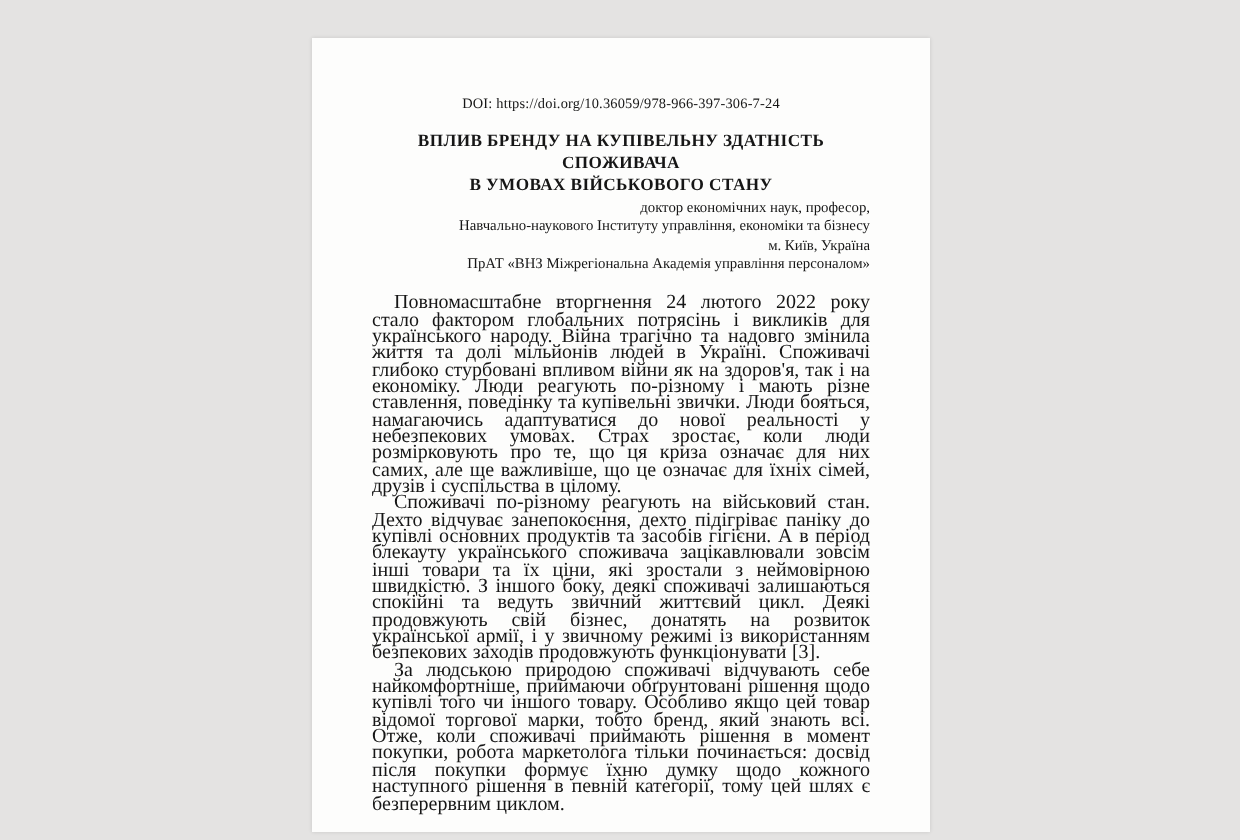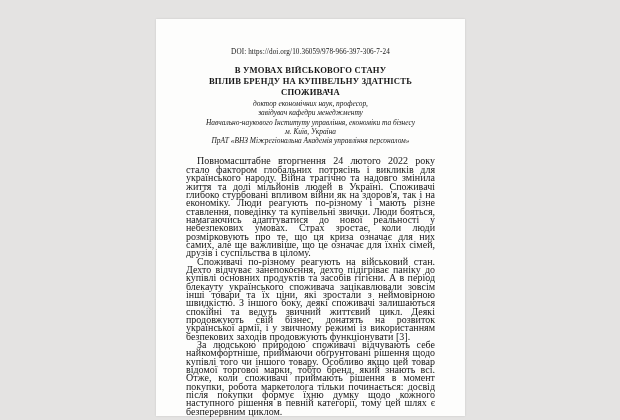--- a/index.html
+++ b/index.html
@@ -43,22 +43,21 @@
   }
   .author-name {
     margin-top: 11px;
     text-align: center;
     font-weight: bold;
     font-size: 8px;
     line-height: 9px;
   }
   .affiliation {
     margin-top: 1px;
-    text-align: center;
-    font-style: italic;
+    text-align: right;
     font-size: 7.4px;
     line-height: 9.3px;
   }
   .body-text {
     margin-top: 12px;
     font-size: 10px;
     line-height: 8.35px;
     text-align: justify;
   }
   .body-text p {
@@ -77,28 +76,27 @@
   }
 </style>
 </head>
 <body>
 
 <div class="sheet">
 
   <div class="doi">DOI: https://doi.org/10.36059/978-966-397-306-7-24</div>
 
   <div class="title">
+    <div>ВПЛИВ БРЕНДУ НА КУПІВЕЛЬНУ ЗДАТНІСТЬ СПОЖИВАЧА</div>
     <div>В УМОВАХ ВІЙСЬКОВОГО СТАНУ</div>
-    <div>ВПЛИВ БРЕНДУ НА КУПІВЕЛЬНУ ЗДАТНІСТЬ СПОЖИВАЧА</div>
   </div>
 
 
   <div class="affiliation">
     <div>доктор економічних наук, професор,</div>
-    <div>завідувач кафедри менеджменту</div>
     <div>Навчально-наукового Інституту управління, економіки та бізнесу</div>
     <div>м. Київ, Україна</div>
     <div>ПрАТ «ВНЗ Міжрегіональна Академія управління персоналом»</div>
   </div>
 
   <div class="body-text">
     <p>Повномасштабне вторгнення 24 лютого 2022 року стало фактором глобальних потрясінь і викликів для українського народу. Війна трагічно та надовго змінила життя та долі мільйонів людей в Україні. Споживачі глибоко стурбовані впливом війни як на здоров'я, так і на економіку. Люди реагують по-різному і мають різне ставлення, поведінку та купівельні звички. Люди бояться, намагаючись адаптуватися до нової реальності у небезпекових умовах. Страх зростає, коли люди розмірковують про те, що ця криза означає для них самих, але ще важливіше, що це означає для їхніх сімей, друзів і суспільства в цілому.</p>
     <p>Споживачі по-різному реагують на військовий стан. Дехто відчуває занепокоєння, дехто підігріває паніку до купівлі основних продуктів та засобів гігієни. А в період блекауту українського споживача зацікавлювали зовсім інші товари та їх ціни, які зростали з неймовірною швидкістю. З іншого боку, деякі споживачі залишаються спокійні та ведуть звичний життєвий цикл. Деякі продовжують свій бізнес, донатять на розвиток української армії, і у звичному режимі із використанням безпекових заходів продовжують функціонувати [3].</p>
     <p>За людською природою споживачі відчувають себе найкомфортніше, приймаючи обґрунтовані рішення щодо купівлі того чи іншого товару. Особливо якщо цей товар відомої торгової марки, тобто бренд, який знають всі. Отже, коли споживачі приймають рішення в момент покупки, робота маркетолога тільки починається: досвід після покупки формує їхню думку щодо кожного наступного рішення в певній категорії, тому цей шлях є безперервним циклом.</p>
   </div>

